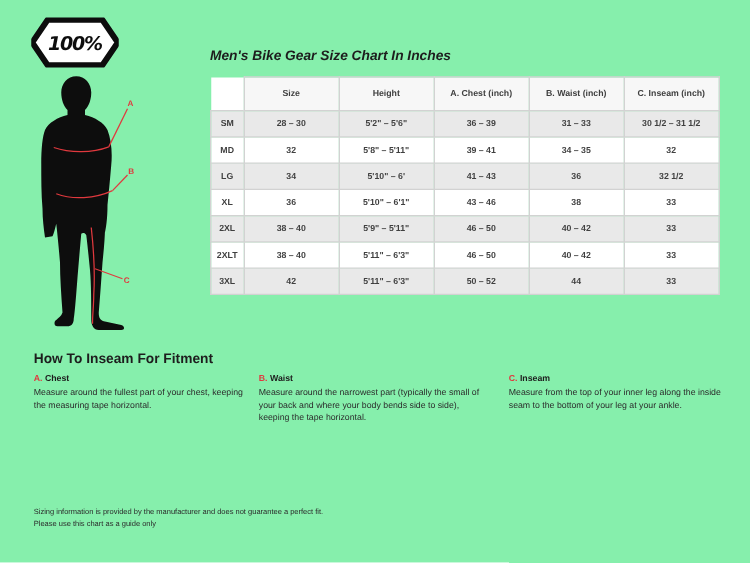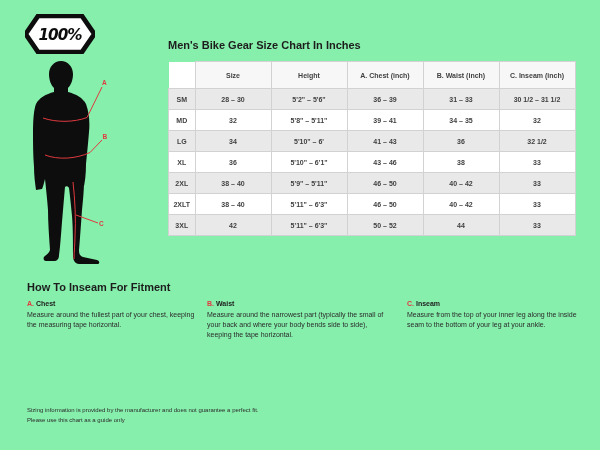--- a/index.html
+++ b/index.html
@@ -7,21 +7,21 @@
         font-family:"Liberation Sans", sans-serif;color:#262626;}
 
   
   .logo{position:absolute;left:25px;top:14px;width:70px;height:40px;}
 
   
   .figure{position:absolute;left:28px;top:58px;width:80px;height:210px;}
 
   
   .page-title{position:absolute;left:168px;top:39px;margin:0;
-              font-size:11px;font-weight:bold;color:#1d1d1d;}
+              font-size:11px;font-weight:bold;color:#1d1d1d;font-style:italic;}
 
   
   .size-table{position:absolute;left:168px;top:61px;border-collapse:collapse;
               table-layout:fixed;font-size:7px;color:#3f3f3f;}
   .size-table th,.size-table td{border:1px solid #d2d2d2;text-align:center;
               font-weight:bold;padding:0;}
   .size-table thead th{height:26px;background:#f7f7f7;}
   .size-table thead th.blank{border:none;background:#ffffff;}
   .size-table tbody th,.size-table tbody td{height:20px;background:#ffffff;}
   .size-table tbody tr:nth-child(odd) th,

